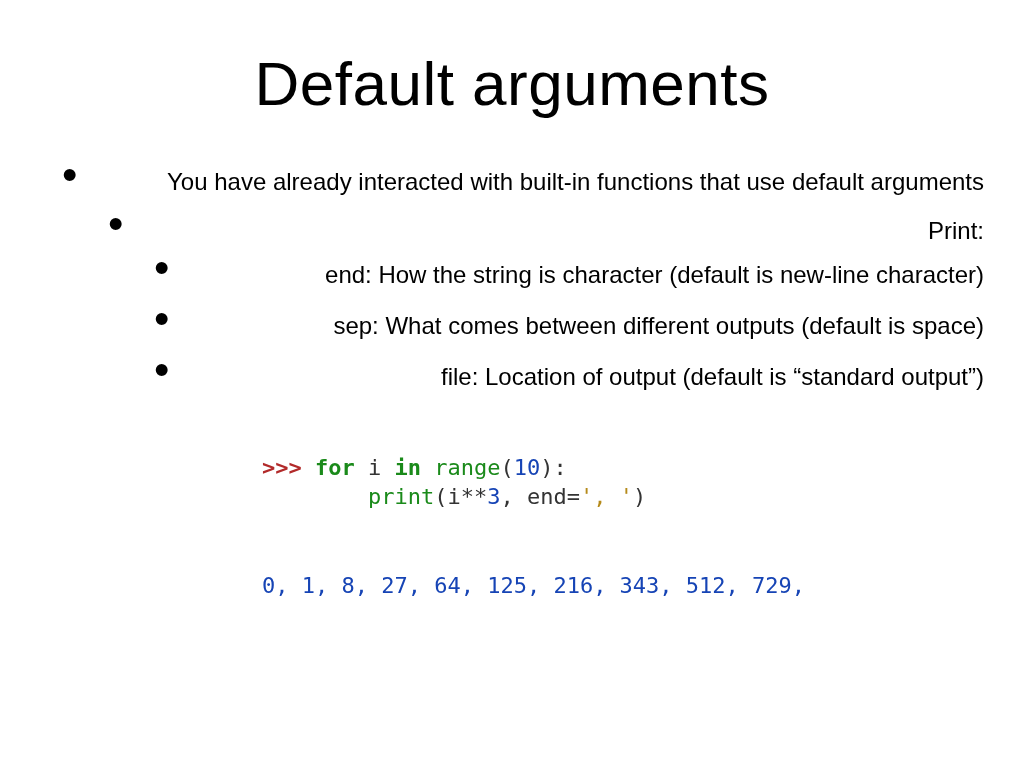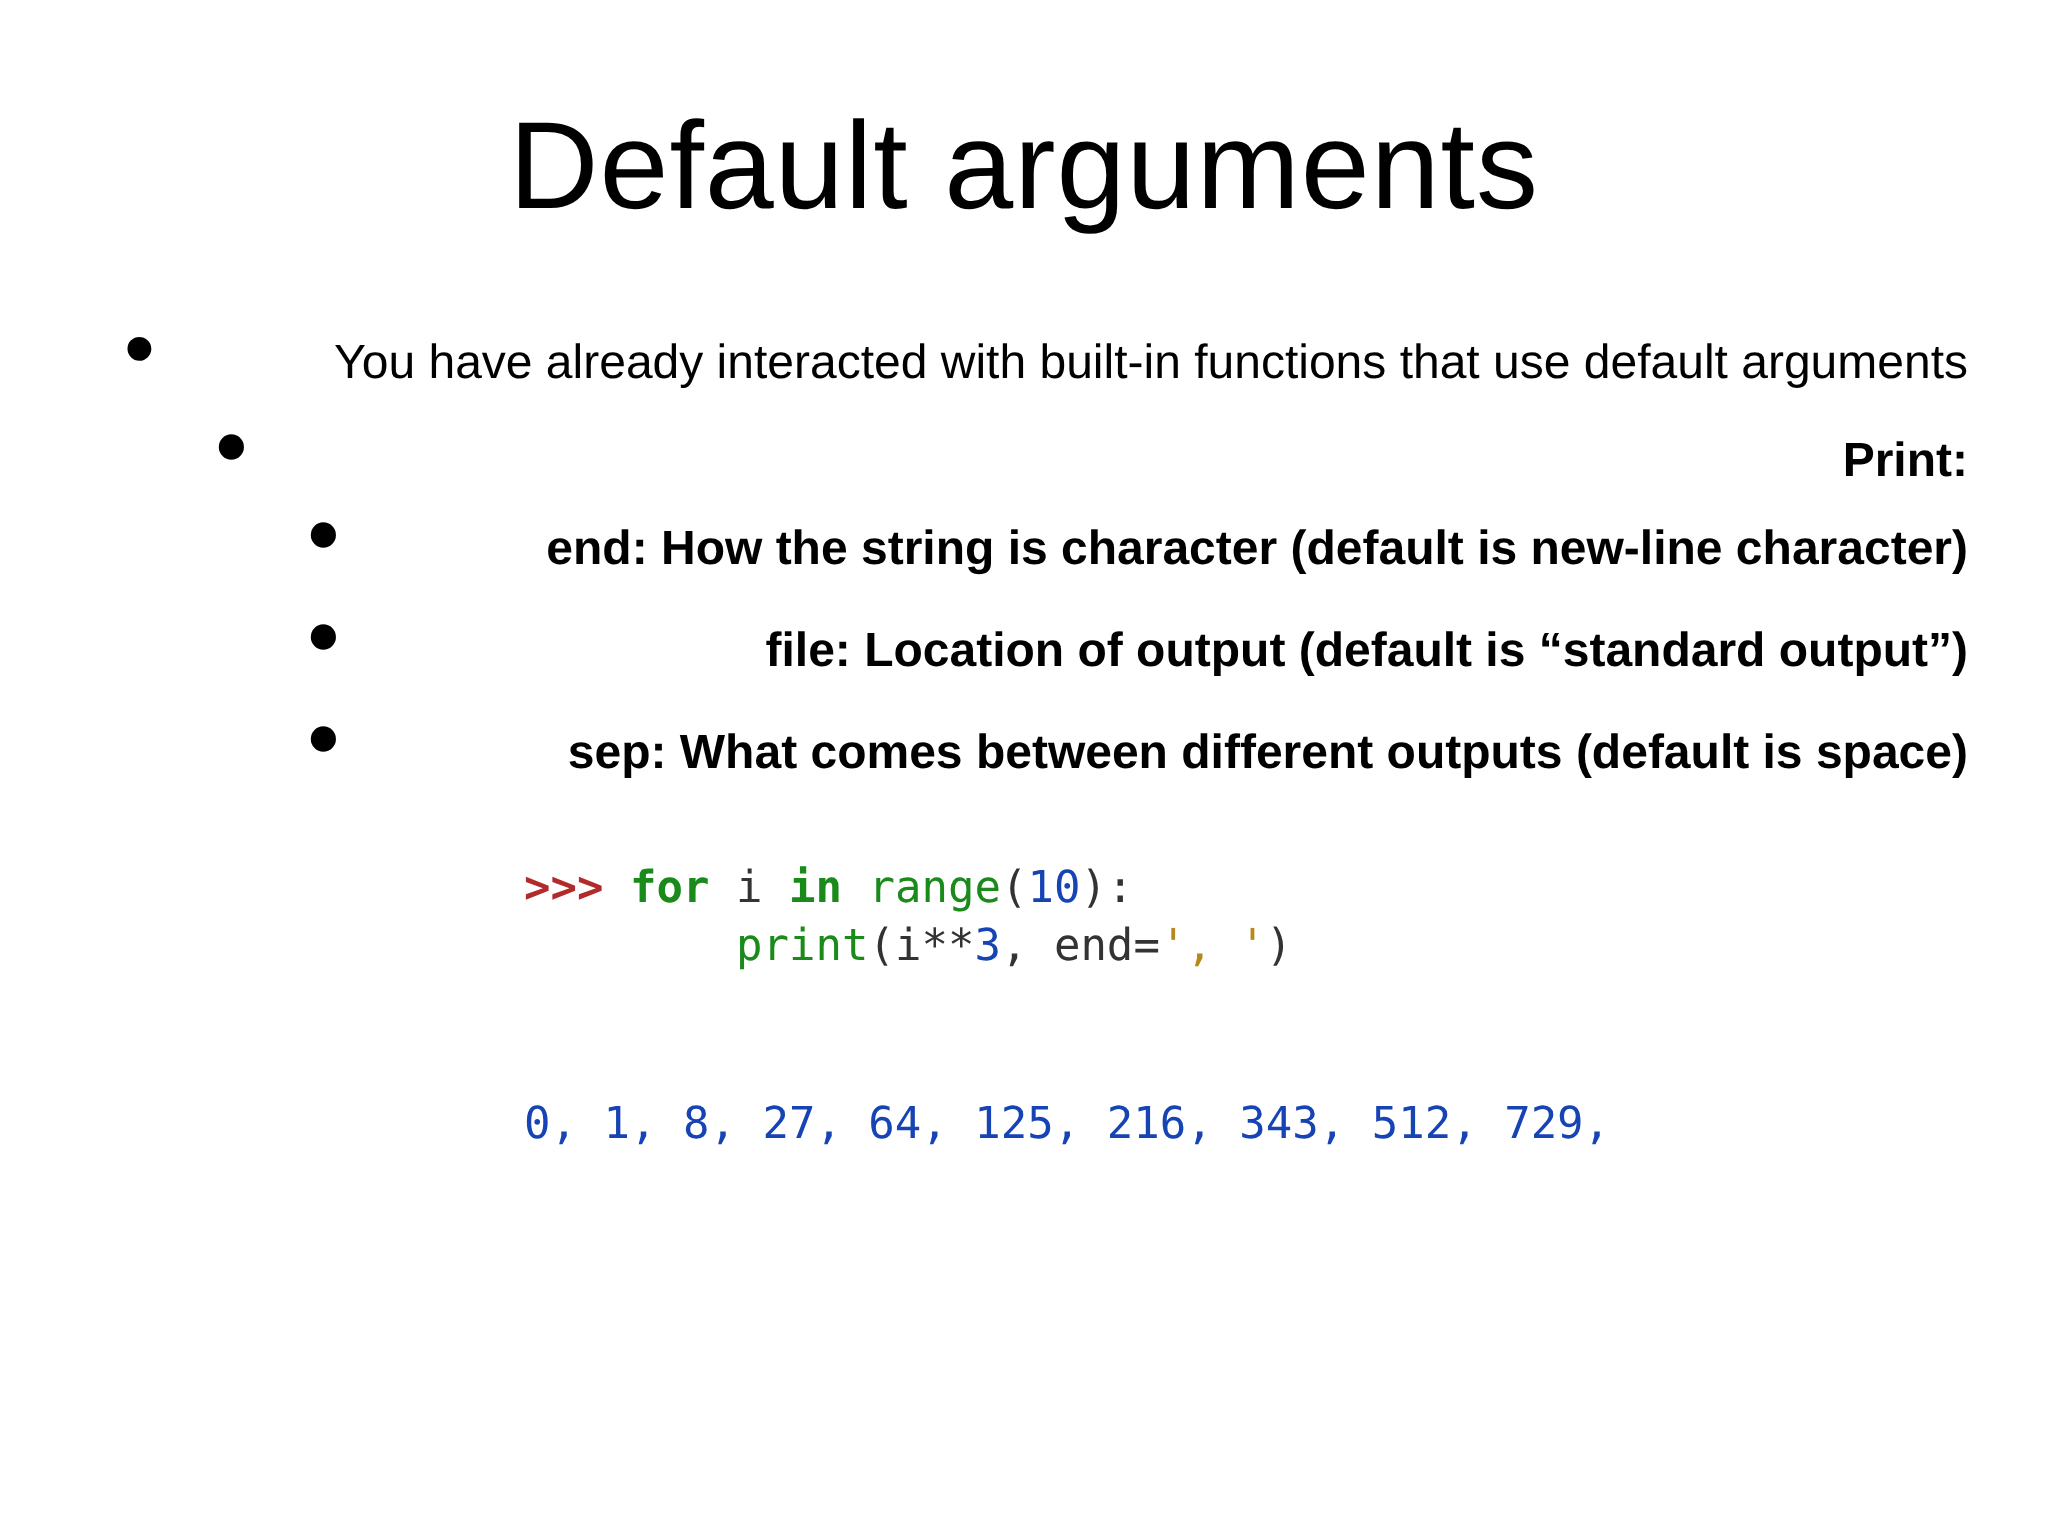--- a/index.html
+++ b/index.html
@@ -52,21 +52,20 @@
   }
   ul.level2 {
     list-style: none;
     padding: 0;
     margin: 18px 0 0 6px;
   }
   ul.level2 > li {
     position: relative;
     padding-left: 40px;
     margin-bottom: 10px;
-    font-weight: bold;
   }
   ul.level2 > li::before {
     content: "•";
     position: absolute;
     left: 0px;
     top: -14px;
     font-size: 44px;
     line-height: 1;
   }
   ul.level3 {
@@ -81,21 +80,21 @@
   }
   ul.level3 > li::before {
     content: "•";
     position: absolute;
     left: 0px;
     top: -14px;
     font-size: 44px;
     line-height: 1;
   }
   .code-block {
-    margin-top: 37px;
+    margin-top: 60px;
     margin-left: 200px;
     font-family: "DejaVu Sans Mono", "Menlo", "Consolas", monospace;
     font-size: 22px;
     line-height: 1.35;
     white-space: pre;
   }
   .c-prompt { color: #b22a2a; font-weight: bold; }
   .c-kw     { color: #1a8a1a; font-weight: bold; }
   .c-builtin{ color: #1a8a1a; }
   .c-plain  { color: #333; }
@@ -115,24 +114,24 @@
       <li>
         <span>You have already interacted with built-in functions that use default arguments</span>
         <ul class="level2">
           <li>
             <span>Print:</span>
             <ul class="level3">
               <li>
                 <span>end:  How the string is character (default is new-line character)</span>
               </li>
               <li>
-                <span>file:  Location of output (default is “standard output”)</span>
+                <span>sep:  What comes between different outputs (default is space)</span>
               </li>
               <li>
-                <span>sep:  What comes between different outputs (default is space)</span>
+                <span>file:  Location of output (default is “standard output”)</span>
               </li>
             </ul>
           </li>
         </ul>
       </li>
     </ul>
 
     <div class="code-block"><span class="c-prompt">&gt;&gt;&gt; </span><span class="c-kw">for</span><span class="c-plain"> i </span><span class="c-kw">in</span><span class="c-plain"> </span><span class="c-builtin">range</span><span class="c-plain">(</span><span class="c-num">10</span><span class="c-plain">):</span>
 <span class="c-plain">        </span><span class="c-builtin">print</span><span class="c-plain">(i</span><span class="c-plain">**</span><span class="c-num">3</span><span class="c-plain">, end</span><span class="c-plain">=</span><span class="c-str">', '</span><span class="c-plain">)</span>
 

